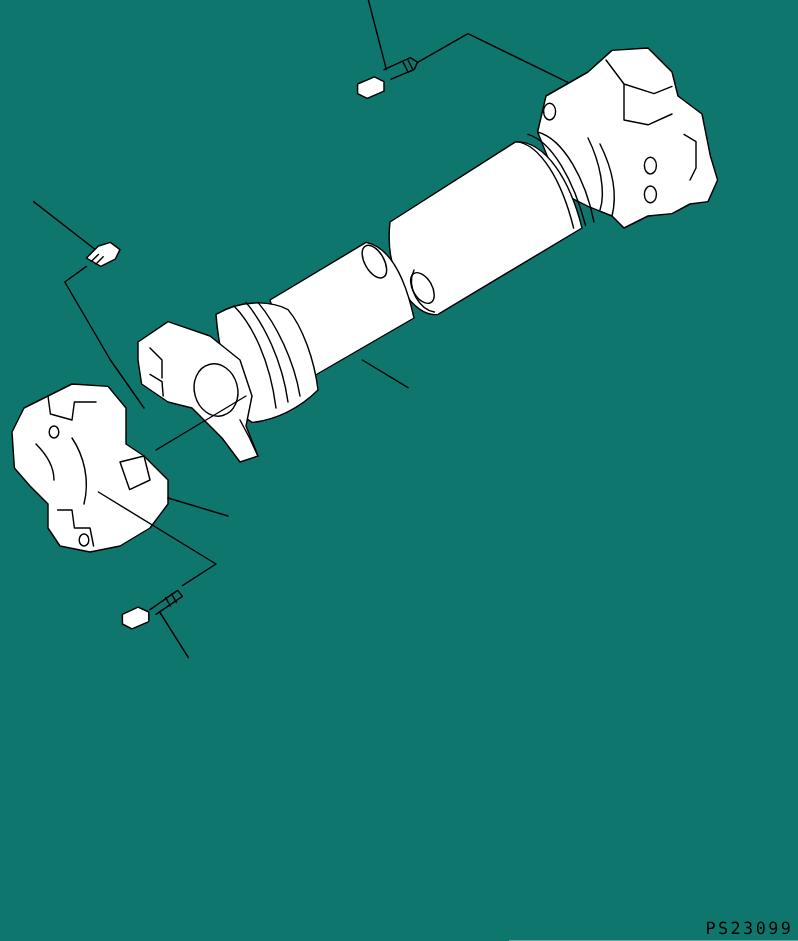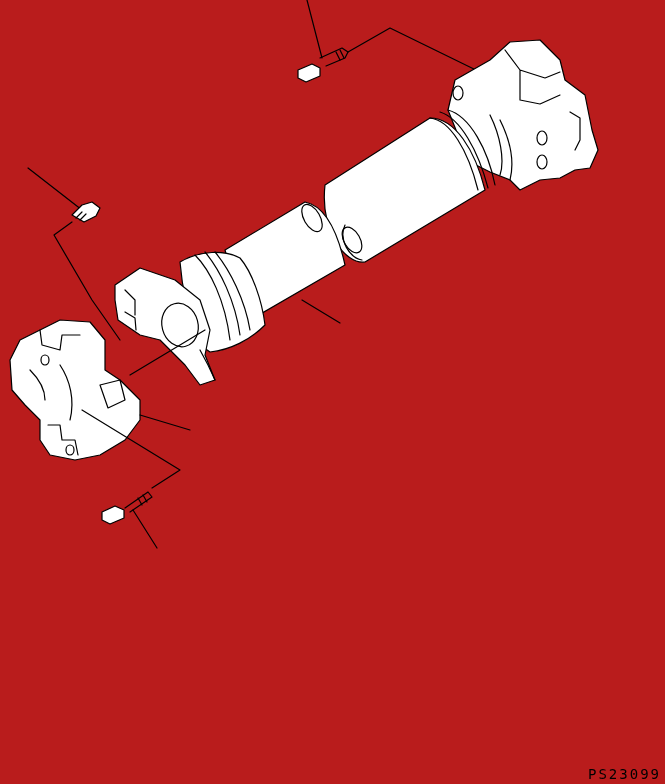--- a/index.html
+++ b/index.html
@@ -1,16 +1,16 @@
 <!DOCTYPE html>
 <html><head>
 <meta charset="utf-8">
 <style>
   html,body{margin:0;padding:0;background:#ffffff;}
-  .canvas{position:relative;width:665px;height:784px;background:#b91c1c;overflow:hidden;}
+  .canvas{position:relative;width:665px;height:784px;background:#0f766e;overflow:hidden;}
   svg{position:absolute;left:0;top:0;}
   .ln{fill:none;stroke:#000;stroke-width:1.2;stroke-linejoin:round;stroke-linecap:round;}
   .fl{fill:#fff;stroke:#000;stroke-width:1.2;stroke-linejoin:round;}
   .code{position:absolute;right:4px;bottom:2px;font-family:"DejaVu Sans Mono",monospace;font-size:14px;letter-spacing:2px;color:#000;}
 </style>
 </head>
 <body>
 
 <div class="canvas">
 <svg width="665" height="784" viewBox="0 0 665 784">

